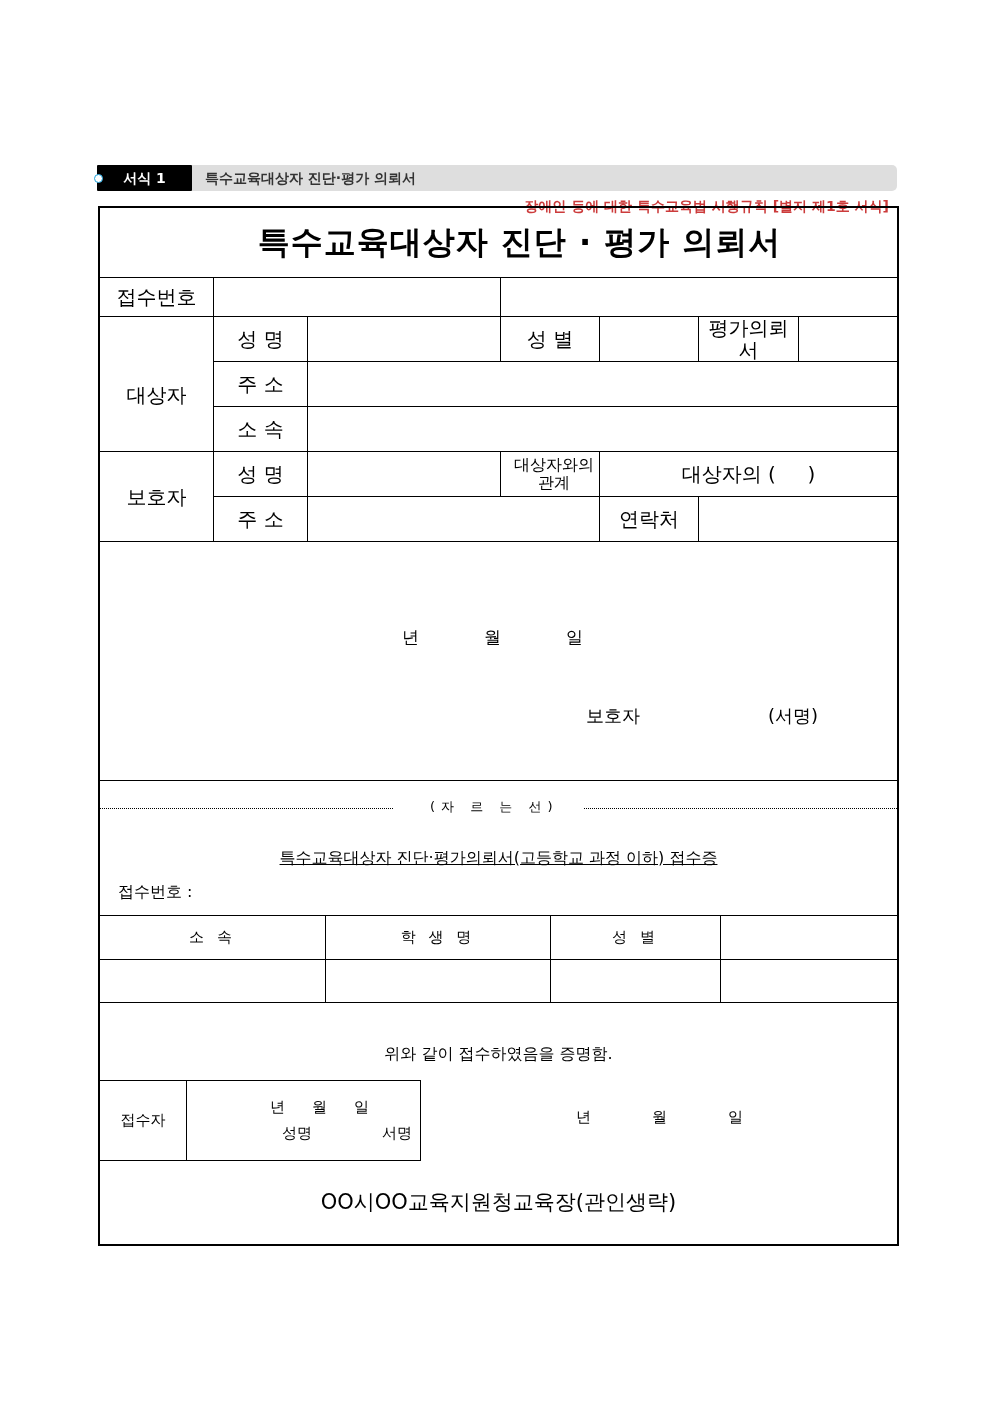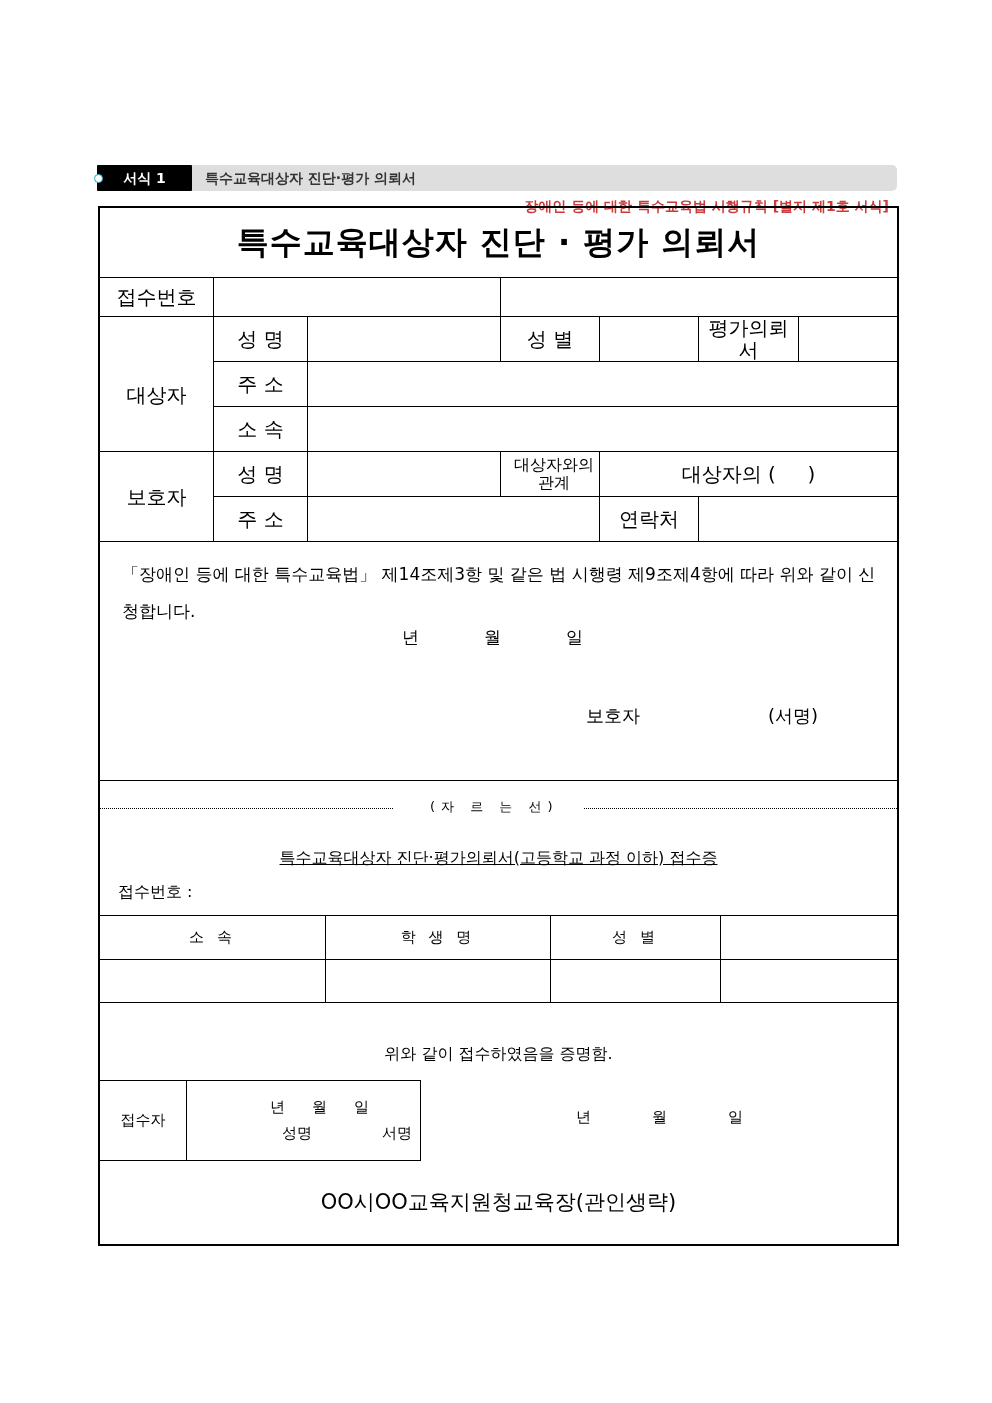--- a/index.html
+++ b/index.html
@@ -12,21 +12,21 @@
   .hdr-title { position: absolute; left: 108px; top: 0; line-height: 26px; font-size: 14px; font-weight: bold; color: #333; }
   .hdr-law { position: absolute; right: 8px; top: 0; line-height: 26px; font-size: 14px; font-weight: bold; color: #cc3b3b; margin-top: 28px; }
 
   
   .frame { position: absolute; left: 98px; top: 206px; width: 797px; height: 1036px; border: 2px solid #000; box-sizing: content-box; }
   .abs { position: absolute; box-sizing: border-box; }
   .hl { position: absolute; height: 0; border-top: 1px solid #000; }
   .vl { position: absolute; width: 0; border-left: 1px solid #000; }
   .cell { position: absolute; display: flex; align-items: center; justify-content: center; font-size: 20px; text-align: center; line-height: 1.1; }
 
-  .main-title { left: 0; top: 0; width: 797px; height: 70px; font-size: 32px; font-weight: bold; letter-spacing: 1px; }
+  .main-title { left: 0; top: 0; width: 797px; height: 70px; font-size: 32px; font-weight: bold; letter-spacing: 1px; padding-left: 21px; }
 
   .para { position: absolute; left: 22px; top: 348px; width: 770px; font-size: 17px; line-height: 37px; }
   .date-row { position: absolute; top: 418px; font-size: 17px; }
   .guardian-sign { position: absolute; top: 496px; font-size: 18px; }
   .addressee { position: absolute; left: 10px; top: 532px; font-size: 21px; }
 
   .cutline-l { position: absolute; left: 0; top: 600px; width: 293px; border-top: 1px dotted #000; }
   .cutline-r { position: absolute; left: 484px; top: 600px; width: 313px; border-top: 1px dotted #000; }
   .cut-label { position: absolute; left: 330px; top: 590px; font-size: 13px; letter-spacing: 6px; }
 
@@ -95,21 +95,20 @@
   <div class="cell" style="left:114px;top:244px;width:93px;height:44px;">성 명</div>
   <div class="cell" style="left:208px;top:244px;width:192px;height:44px;"></div>
   <div class="cell" style="left:401px;top:244px;width:98px;height:44px;padding:0 4px;font-size:16px;">대상자와의 관계</div>
   <div class="cell" style="left:500px;top:244px;width:297px;height:44px;white-space:pre;">대상자의 (     )</div>
 
   <div class="cell" style="left:114px;top:289px;width:93px;height:44px;">주 소</div>
   <div class="cell" style="left:208px;top:289px;width:291px;height:44px;"></div>
   <div class="cell" style="left:500px;top:289px;width:98px;height:44px;">연락처</div>
   <div class="cell" style="left:599px;top:289px;width:198px;height:44px;"></div>
 
-  <div class="para">「장애인 등에 대한 특수교육법」 제14조제3항 및 같은 법 시행령 제9조제4항에 따라 위와 같이 신청합니다.</div>
 
   <div class="date-row" style="left:302px;">년</div>
   <div class="date-row" style="left:384px;">월</div>
   <div class="date-row" style="left:466px;">일</div>
 
   <div class="guardian-sign" style="left:486px;">보호자</div>
   <div class="guardian-sign" style="left:668px;">(서명)</div>
 
 
   <div class="hl" style="left:0;top:572px;width:797px;"></div>

